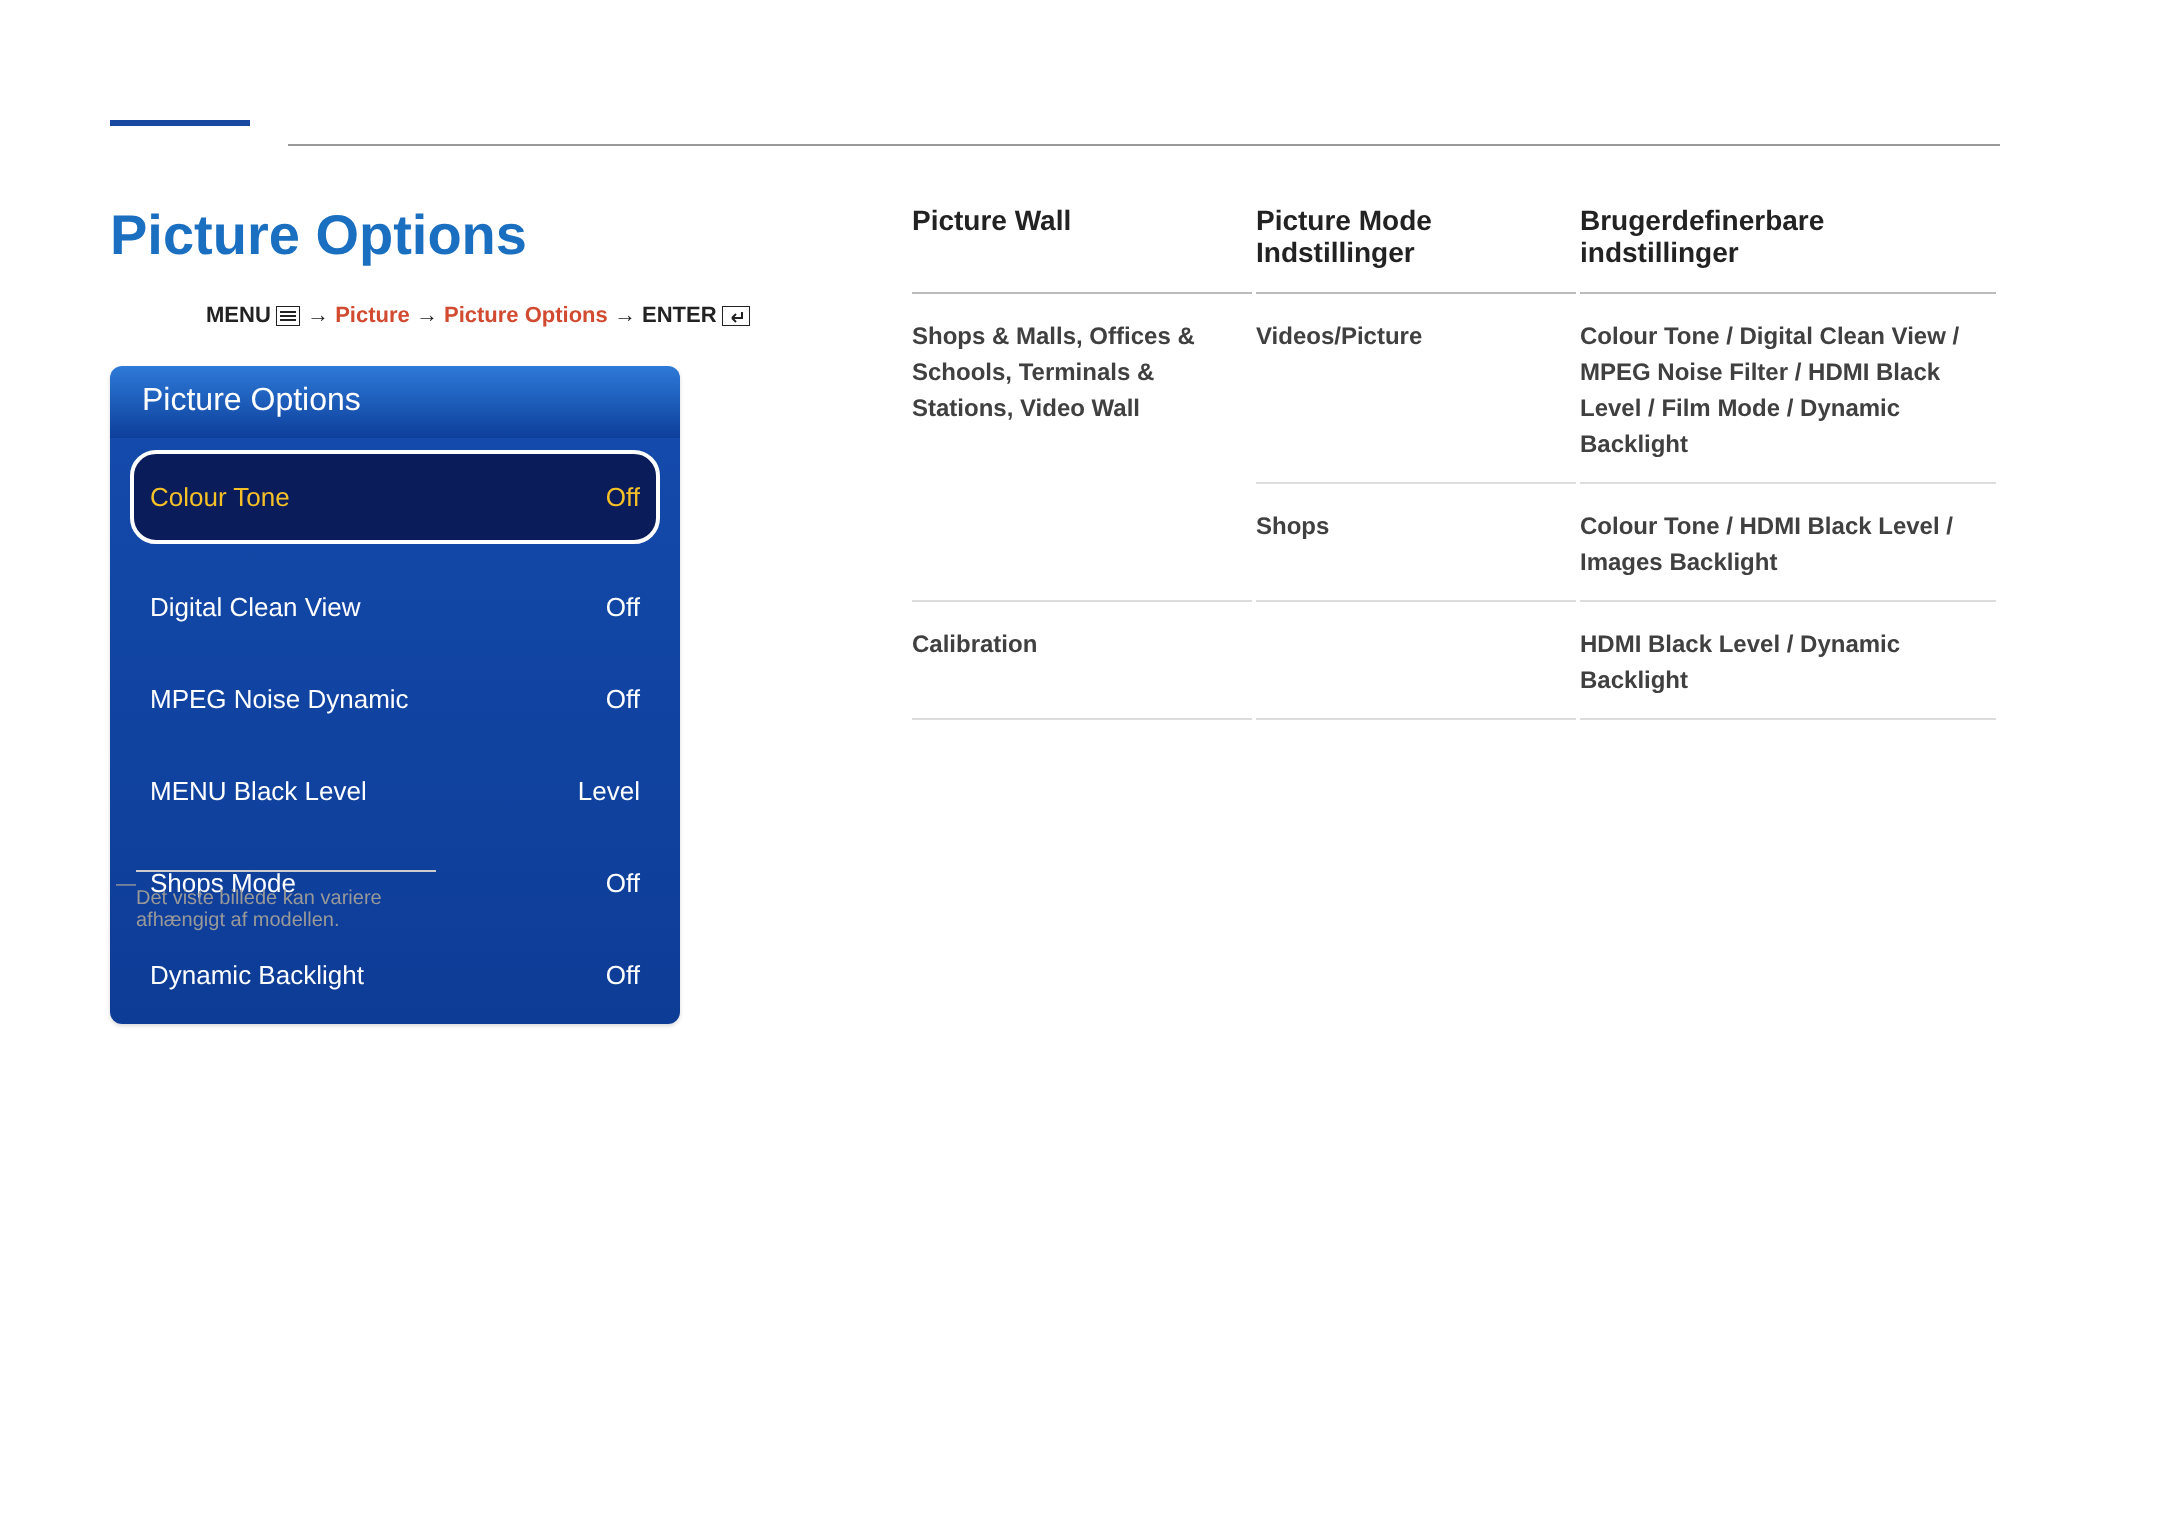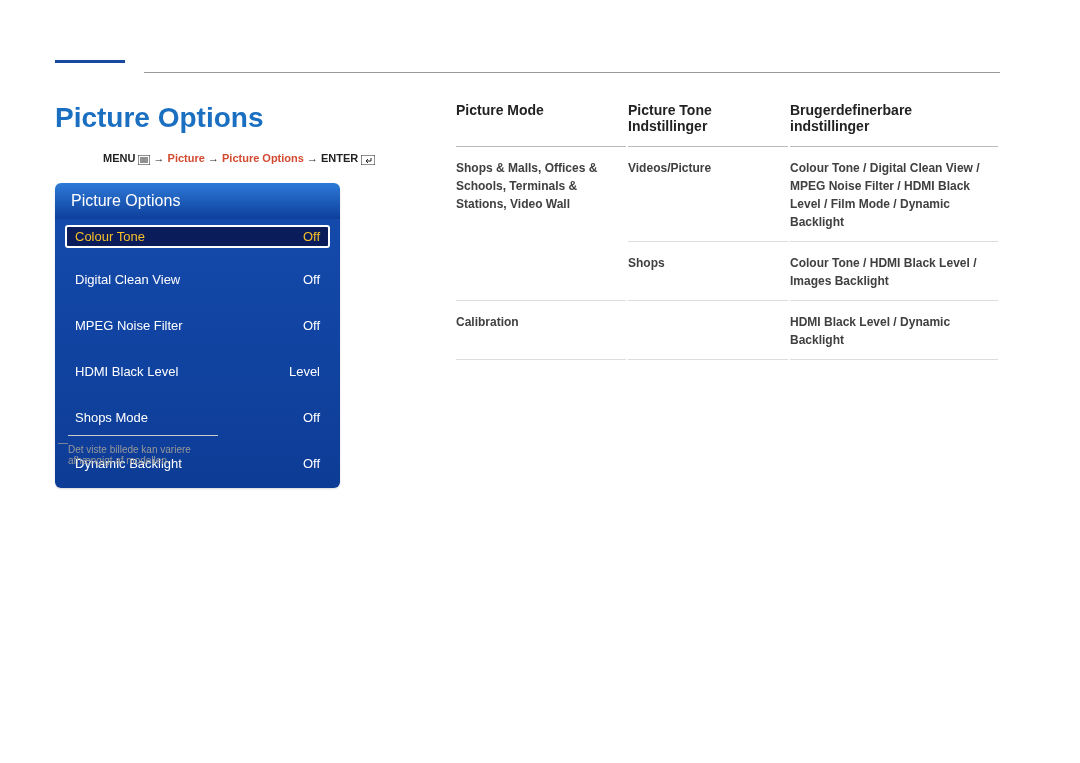--- a/index.html
+++ b/index.html
@@ -68,22 +68,22 @@
     display: flex;
     justify-content: space-between;
     padding: 7px 10px;
     font-size: 13px;
     color: #fff;
     margin-top: 17px;
   }
   .osd-row.selected {
     background: #0a1c5a;
     border: 2px solid #fff;
-    border-radius: 3px;
-    padding: 2px 8px;
+    border-radius: 13px;
+    padding: 14px 8px;
     margin: 2px 0 4px 0;
   }
   .osd-row.selected span { color: #f5c028; }
   .footnote {
     position: absolute;
     top: 435px;
     left: 68px;
     font-size: 10px;
     color: #999;
     border-top: 1px solid #ccc;
@@ -162,25 +162,25 @@
   <div class="osd-body">
     <div class="osd-row selected">
       <span>Colour Tone</span>
       <span>Off</span>
     </div>
     <div class="osd-row">
       <span>Digital Clean View</span>
       <span>Off</span>
     </div>
     <div class="osd-row">
-      <span>MPEG Noise Filter</span>
-      <span>Off</span>
-    </div>
-    <div class="osd-row">
-      <span>HDMI Black Level</span>
+      <span>MPEG Noise Dynamic</span>
+      <span>Off</span>
+    </div>
+    <div class="osd-row">
+      <span>MENU Black Level</span>
       <span>Level</span>
     </div>
     <div class="osd-row">
       <span>Shops Mode</span>
       <span>Off</span>
     </div>
     <div class="osd-row">
       <span>Dynamic Backlight</span>
       <span>Off</span>
     </div>
@@ -191,22 +191,22 @@
 <div class="footnote">Det viste billede kan variere afhængigt af modellen.</div>
 
 <table class="table">
   <colgroup>
       <col class="col1">
       <col class="col2">
       <col>
     </colgroup>
   <tbody>
       <tr>
-    <th>Picture Mode</th>
-    <th>Picture Tone Indstillinger</th>
+    <th>Picture Wall</th>
+    <th>Picture Mode Indstillinger</th>
     <th>Brugerdefinerbare indstillinger</th>
   </tr>
   <tr>
     <td rowspan="2">Shops &amp; Malls, Offices &amp; Schools, Terminals &amp; Stations, Video Wall</td>
     <td>Videos/Picture</td>
     <td>Colour Tone / Digital Clean View / MPEG Noise Filter / HDMI Black Level / Film Mode / Dynamic Backlight</td>
   </tr>
   <tr>
     <td>Shops</td>
     <td>Colour Tone / HDMI Black Level / Images Backlight</td>

